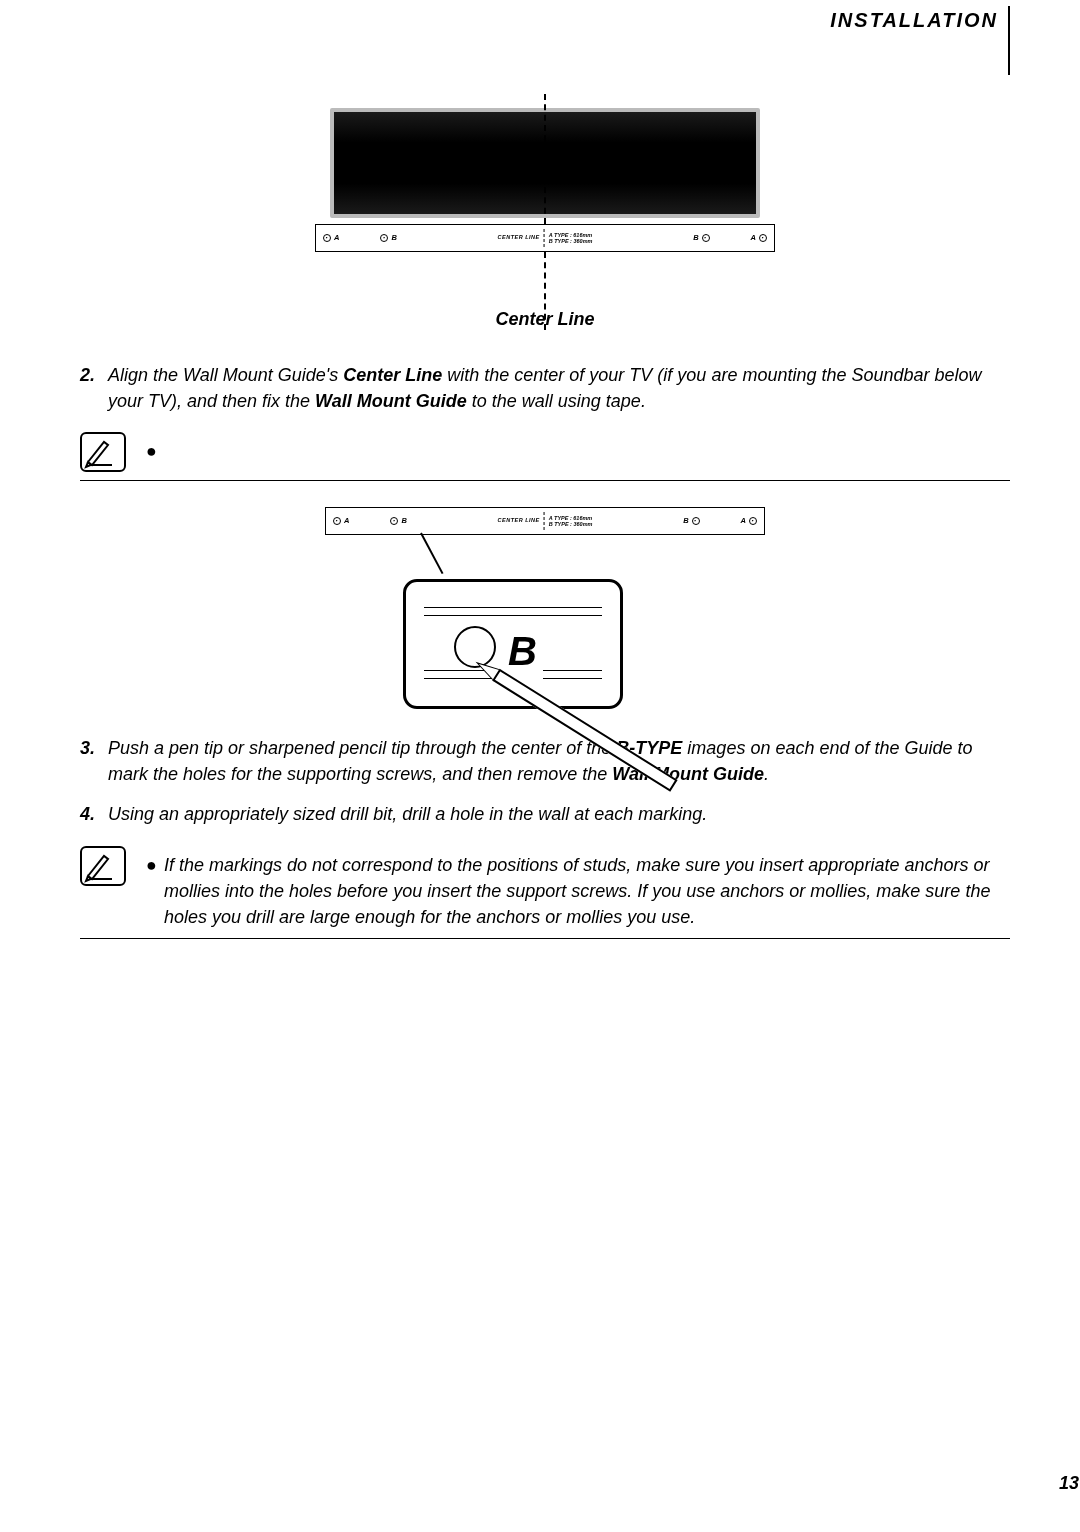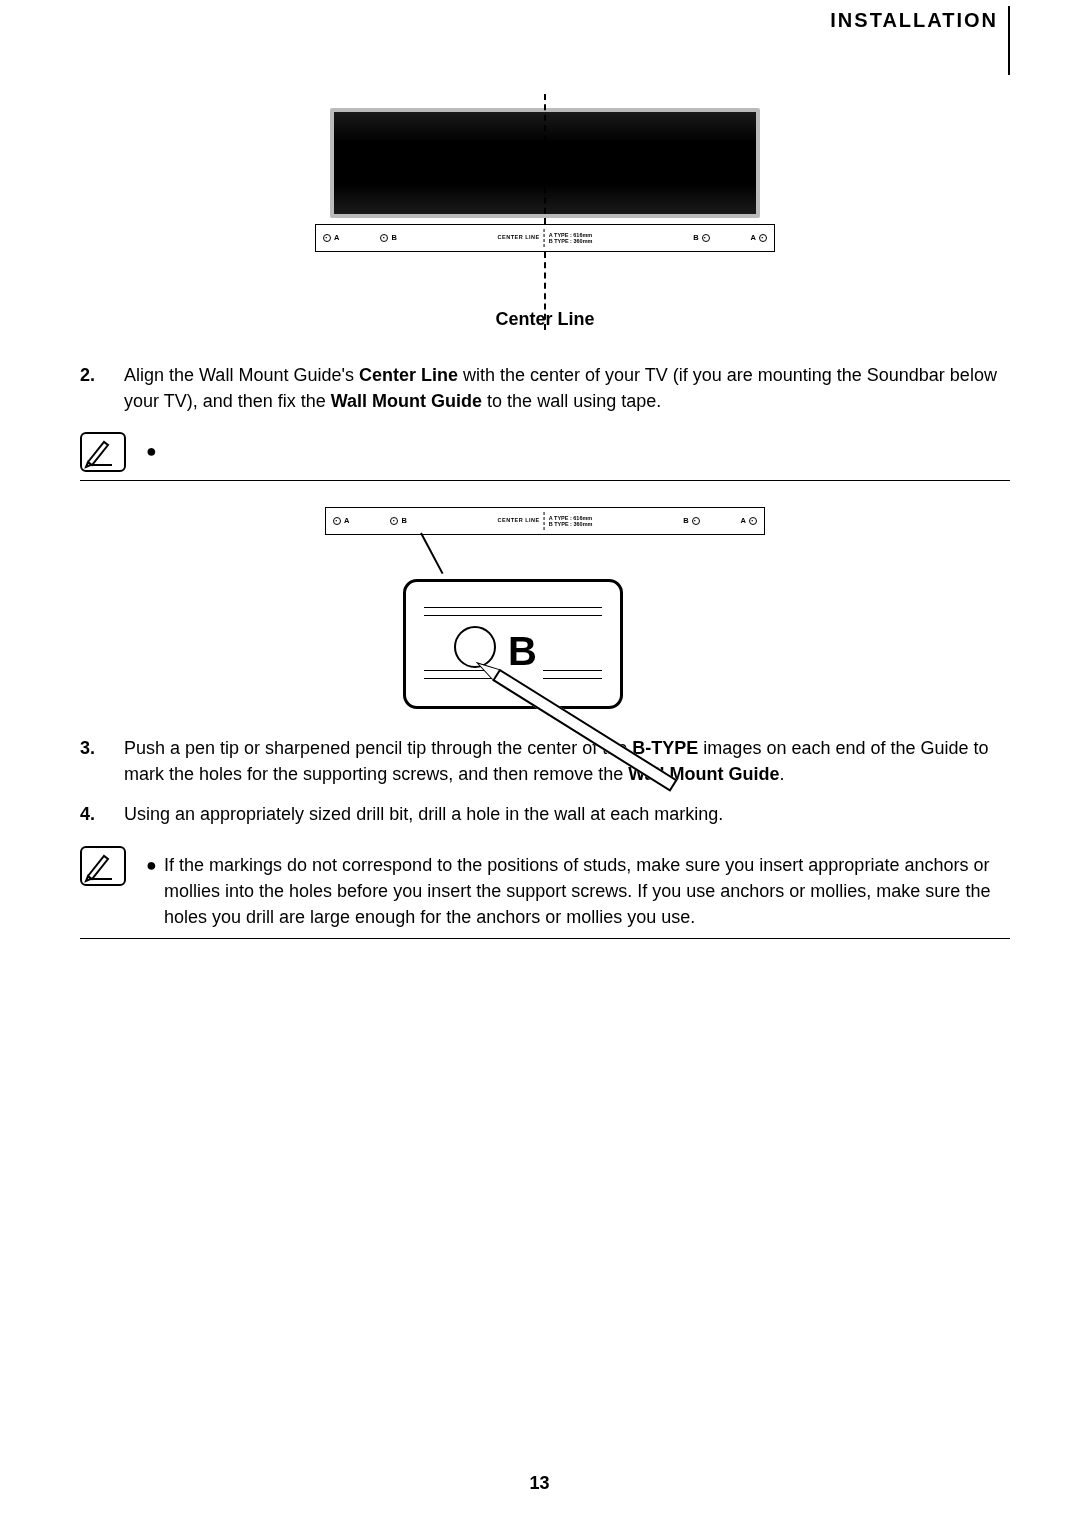--- a/index.html
+++ b/index.html
@@ -10,20 +10,21 @@
     position: relative;
     color: #000;
     background: #fff;
     font-size: 18px;
     line-height: 1.45;
   }
   .page {
     padding: 60px 70px 50px 80px;
     position: relative;
     height: 100%;
+    font-style: italic;
   }
   .header {
     position: relative;
     height: 28px;
     margin-bottom: 20px;
   }
   .header-title {
     position: absolute;
     right: 0;
     top: -54px;
@@ -107,21 +108,20 @@
     display:flex;
     margin-bottom: 14px;
   }
   ol.steps > li .num {
     font-weight:bold;
     width: 28px;
     flex-shrink:0;
   }
   ol.steps > li .body {
     flex:1;
-    margin-left:16px;
   }
   .b { font-weight:bold; }
   
   .note-row {
     display:flex;
     align-items:flex-start;
     gap: 20px;
     margin: 18px 0 8px 0;
   }
   .note-icon {
@@ -221,21 +221,21 @@
     width:210px;height:14px;
     border:2px solid #000;
     vertical-align:middle;
     background:#fff;
     margin-left:-2px;
   }
   .page-num {
     position:absolute;
     bottom:36px;
     left:0; right:1px;
-    text-align:center;
+    text-align:right;
     font-weight:bold;
   }
 </style>
 </head>
 <body>
 
 <div class="page">
   <div class="header">
     <div class="header-title">INSTALLATION</div>
   </div>

